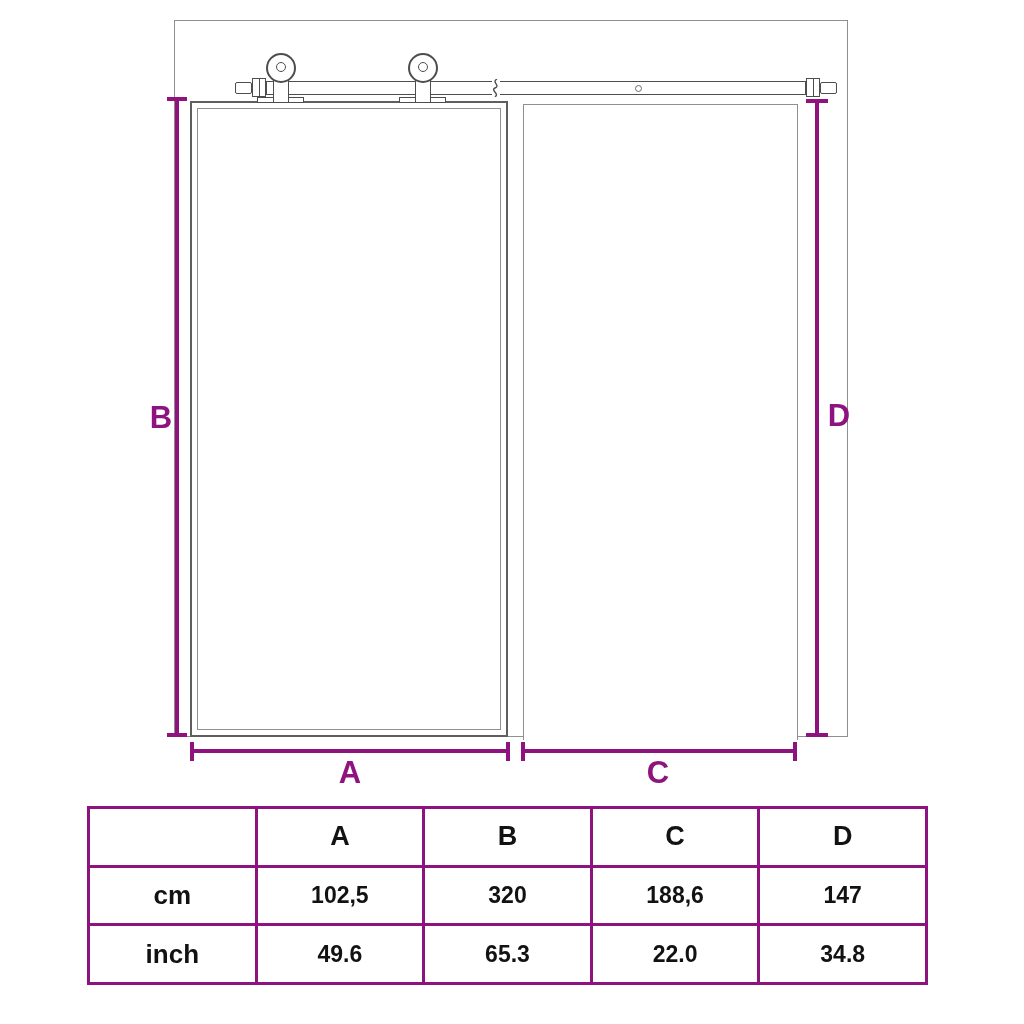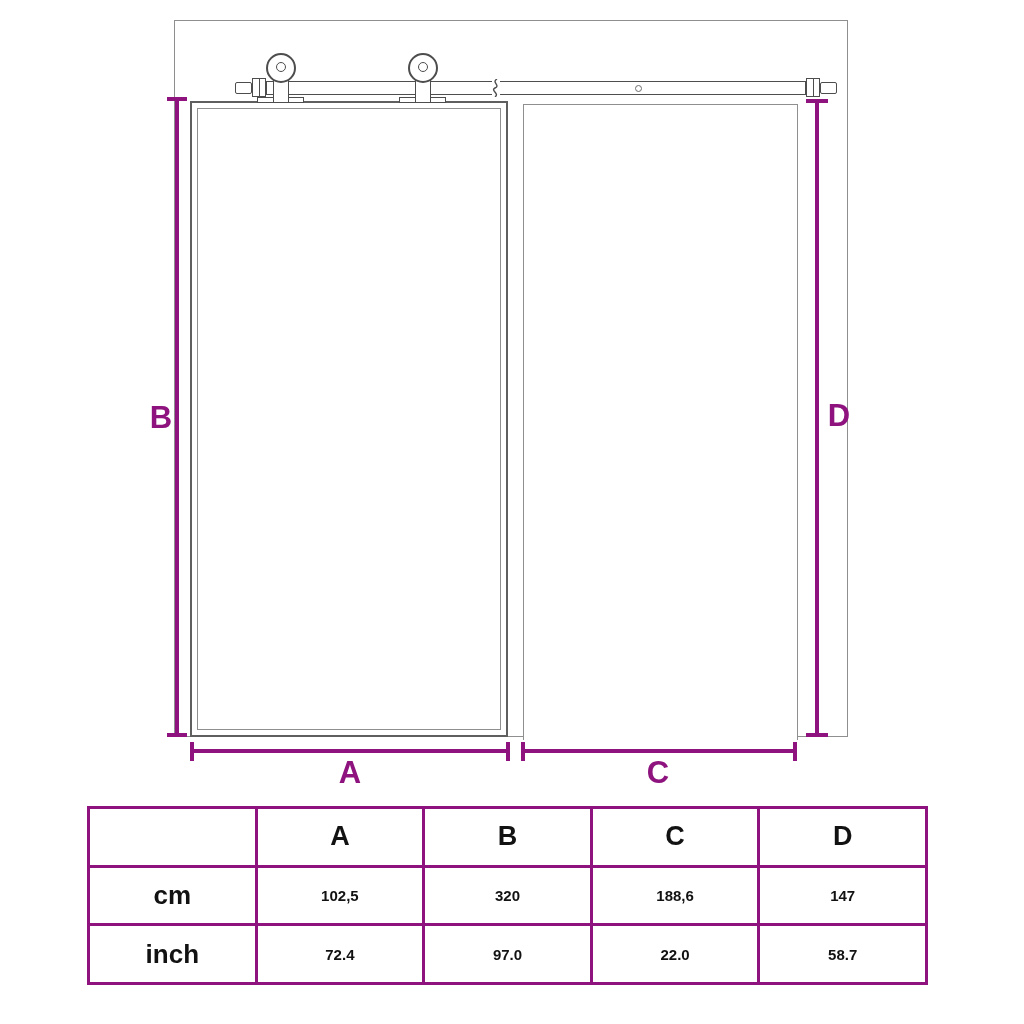--- a/index.html
+++ b/index.html
@@ -32,21 +32,21 @@
   
   .dim{background:#8e137e;}
   .dim-label{color:#8e137e;font-weight:700;font-size:31px;line-height:1;text-align:center;width:34px;}
 
   
   .size-table{left:87px;top:806px;width:841px;height:179px;border-collapse:collapse;table-layout:fixed;}
   .size-table td{border:3px solid #8e137e;background:#fff;text-align:center;vertical-align:middle;
                  color:#121212;font-weight:700;padding:0;}
   .size-table .hdr{font-size:27px;}
   .size-table .rowlab{font-size:26px;}
-  .size-table .val{font-size:15px;}
+  .size-table .val{font-size:23px;}
 </style>
 </head>
 <body>
 
 <div class="stage">
 
   <div class="abs wall"></div>
 
   <div class="abs opening"></div>
 
@@ -111,21 +111,21 @@
     </tr>
     <tr>
       <td class="rowlab">cm</td>
       <td class="val">102,5</td>
       <td class="val">320</td>
       <td class="val">188,6</td>
       <td class="val">147</td>
     </tr>
     <tr>
       <td class="rowlab">inch</td>
-      <td class="val">72.4</td>
-      <td class="val">97.0</td>
+      <td class="val">49.6</td>
+      <td class="val">65.3</td>
       <td class="val">22.0</td>
-      <td class="val">58.7</td>
+      <td class="val">34.8</td>
     </tr>
   </tbody>
     </table>
 
 </div>
 
 </body></html>

